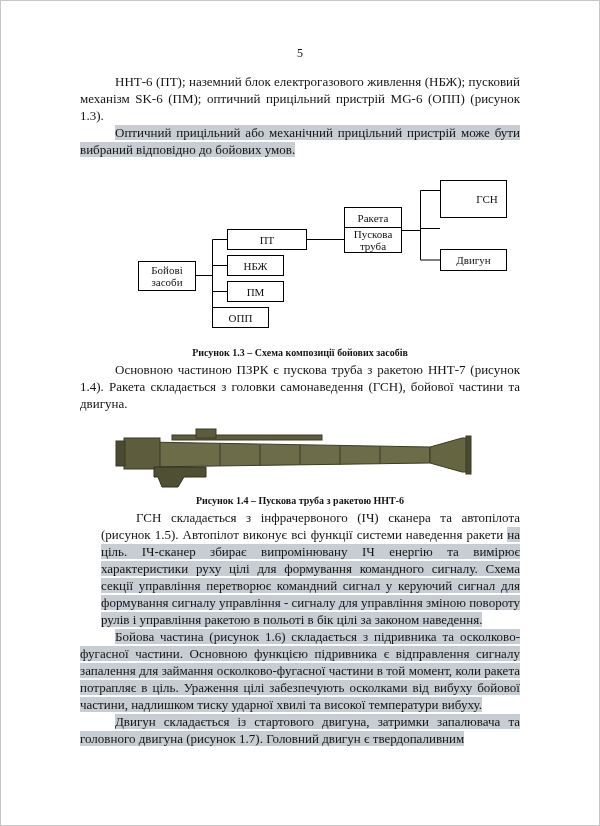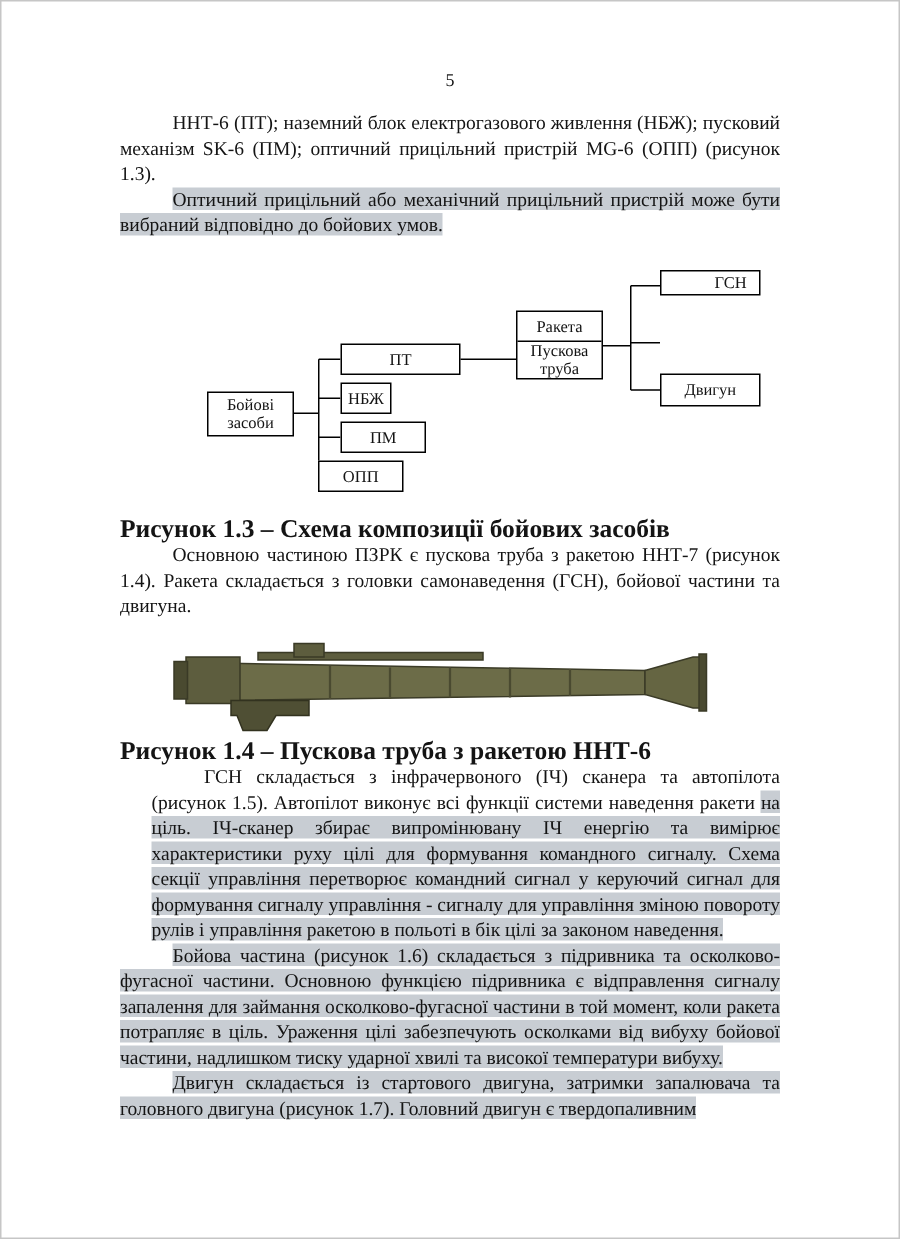--- a/index.html
+++ b/index.html
@@ -6,21 +6,21 @@
   html,body { margin:0; padding:0; background:#e9e9e9; }
   .page {
     width:600px; height:826px; margin:0 auto; position:relative;
     background:#ffffff; border:1px solid #c6c6c6;
     padding:44px 79px 0 79px; color:#141414;
     font-family:"Liberation Serif", serif; overflow:hidden;
   }
   .page-number { text-align:center; font-size:12px; line-height:16px; margin-bottom:12px; }
   p.para { margin:0; font-size:13px; line-height:17px; text-align:justify; text-indent:35px; }
   .hl { background:#c8cdd3; }
-  .caption { font-weight:bold; font-size:17px; line-height:17px; }
+  .caption { text-align:center; font-weight:bold; font-size:10px; line-height:17px; }
 
   
   .diagram { position:relative; width:390px; height:165px; margin:17px 0 4px 50px; }
   .diagram svg.connectors { position:absolute; left:0; top:0; }
   .dbox {
     position:absolute; border:1px solid #000; background:#fff;
     display:flex; align-items:center; justify-content:center; text-align:center;
     font-size:11px; line-height:12px; padding:1px;
   }
   .dbox.rocket { flex-direction:column; align-items:stretch; padding:0; }
@@ -46,28 +46,28 @@
   <p class="para"><span class="hl">Оптичний прицільний або механічний прицільний пристрій може бути вибраний відповідно до бойових умов.</span></p>
 
   <div class="diagram">
     <svg class="connectors" width="390" height="165" viewBox="0 0 390 165">
       <path d="M66,100.5 H82.5 M82.5,64.5 V142.5 M82.5,64.5 H97 M82.5,90.5 H97 M82.5,116.5 H97 M82.5,142.5 H97" stroke="#000" fill="none" stroke-width="1"></path>
       <path d="M154,64.5 H214" stroke="#000" fill="none" stroke-width="1"></path>
       <path d="M272,55.5 H290.5 M290.5,15.5 V85 M290.5,15.5 H310 M290.5,53.5 H310 M290.5,85 H310" stroke="#000" fill="none" stroke-width="1"></path>
     </svg>
     <div class="dbox" style="left:8px; top:86px; width:58px; height:30px;">Бойові засоби</div>
     <div class="dbox" style="left:97px; top:54px; width:80px; height:21px;">ПТ</div>
-    <div class="dbox" style="left:97px; top:80px; width:34px; height:21px;">НБЖ</div>
+    <div class="dbox" style="left:97px; top:80px; width:57px; height:21px;">НБЖ</div>
     <div class="dbox" style="left:97px; top:106px; width:57px; height:21px;">ПМ</div>
     <div class="dbox" style="left:82px; top:132px; width:57px; height:21px;">ОПП</div>
     <div class="dbox rocket" style="left:214px; top:32px; width:58px; height:46px;">
       <div class="cell-top">Ракета</div>
       <div class="cell-bottom">Пускова труба</div>
     </div>
-    <div class="dbox" style="left:310px; top:5px; width:67px; height:17px;padding-left:28px;">ГСН</div>
+    <div class="dbox" style="left:310px; top:5px; width:67px; height:38px;padding-left:28px;">ГСН</div>
     <div class="dbox" style="left:310px; top:74px; width:67px; height:22px;">Двигун</div>
   </div>
 
   <div class="caption caption-13">Рисунок 1.3 – Схема композиції бойових засобів</div>
 
   <p class="para p3-gap"><span>Основною частиною ПЗРК є пускова труба з ракетою ННТ-7 (рисунок 1.4). Ракета складається з головки самонаведення (ГСН), бойової частини та двигуна.</span></p>
 
   <div class="missile-fig">
     <svg width="380" height="66" viewBox="0 0 380 66">
       <rect x="62" y="13" width="150" height="5" stroke="#3a3a26" stroke-width="1" fill="#5d5d3e"></rect>

